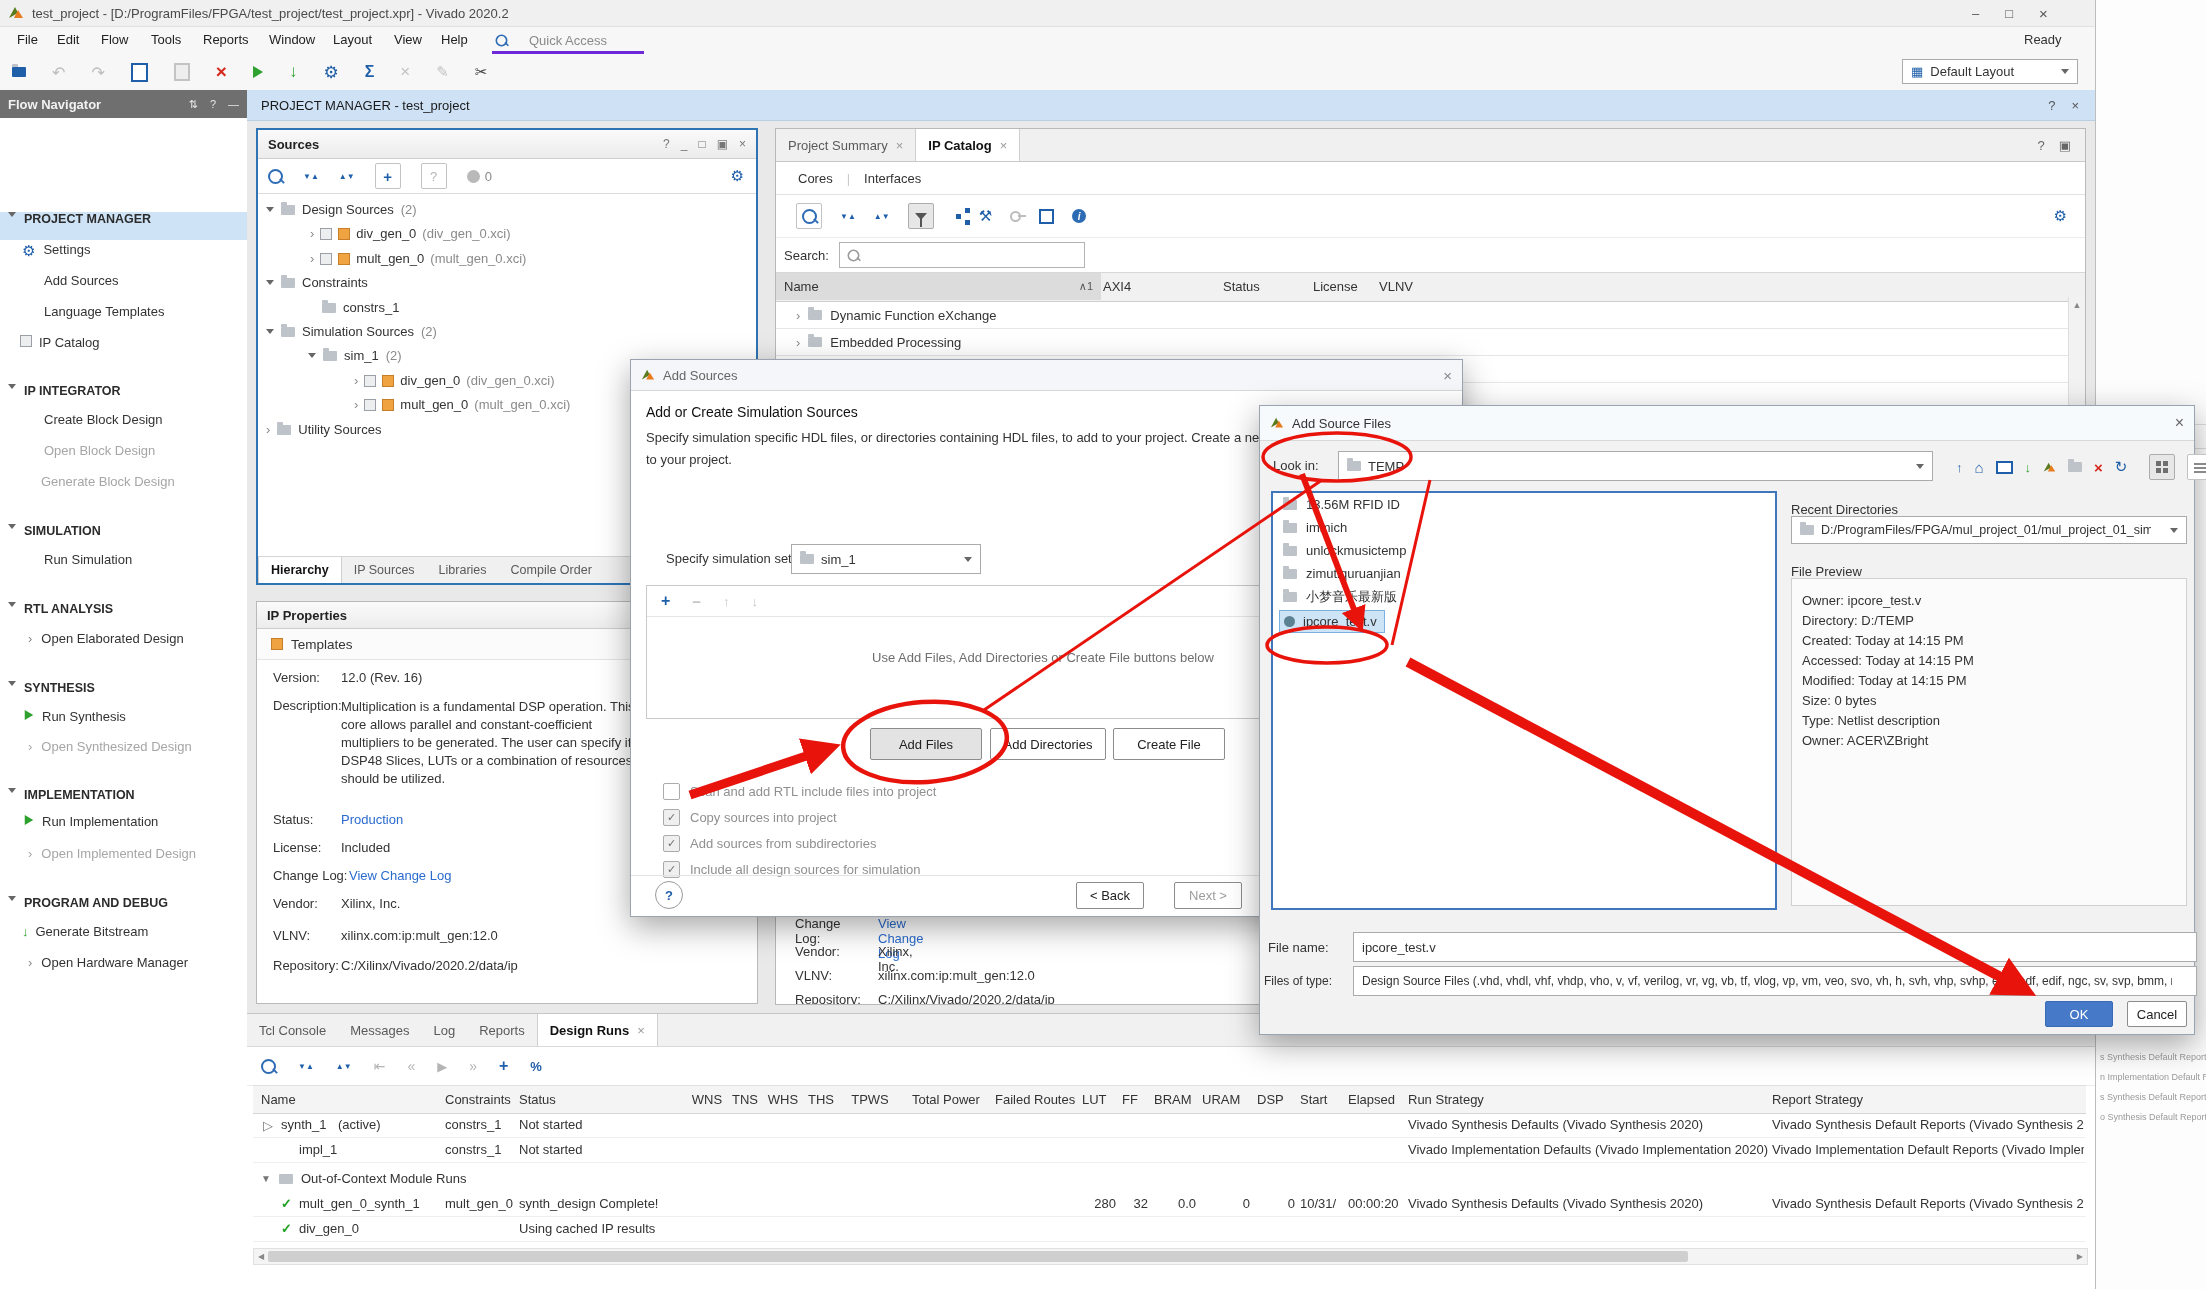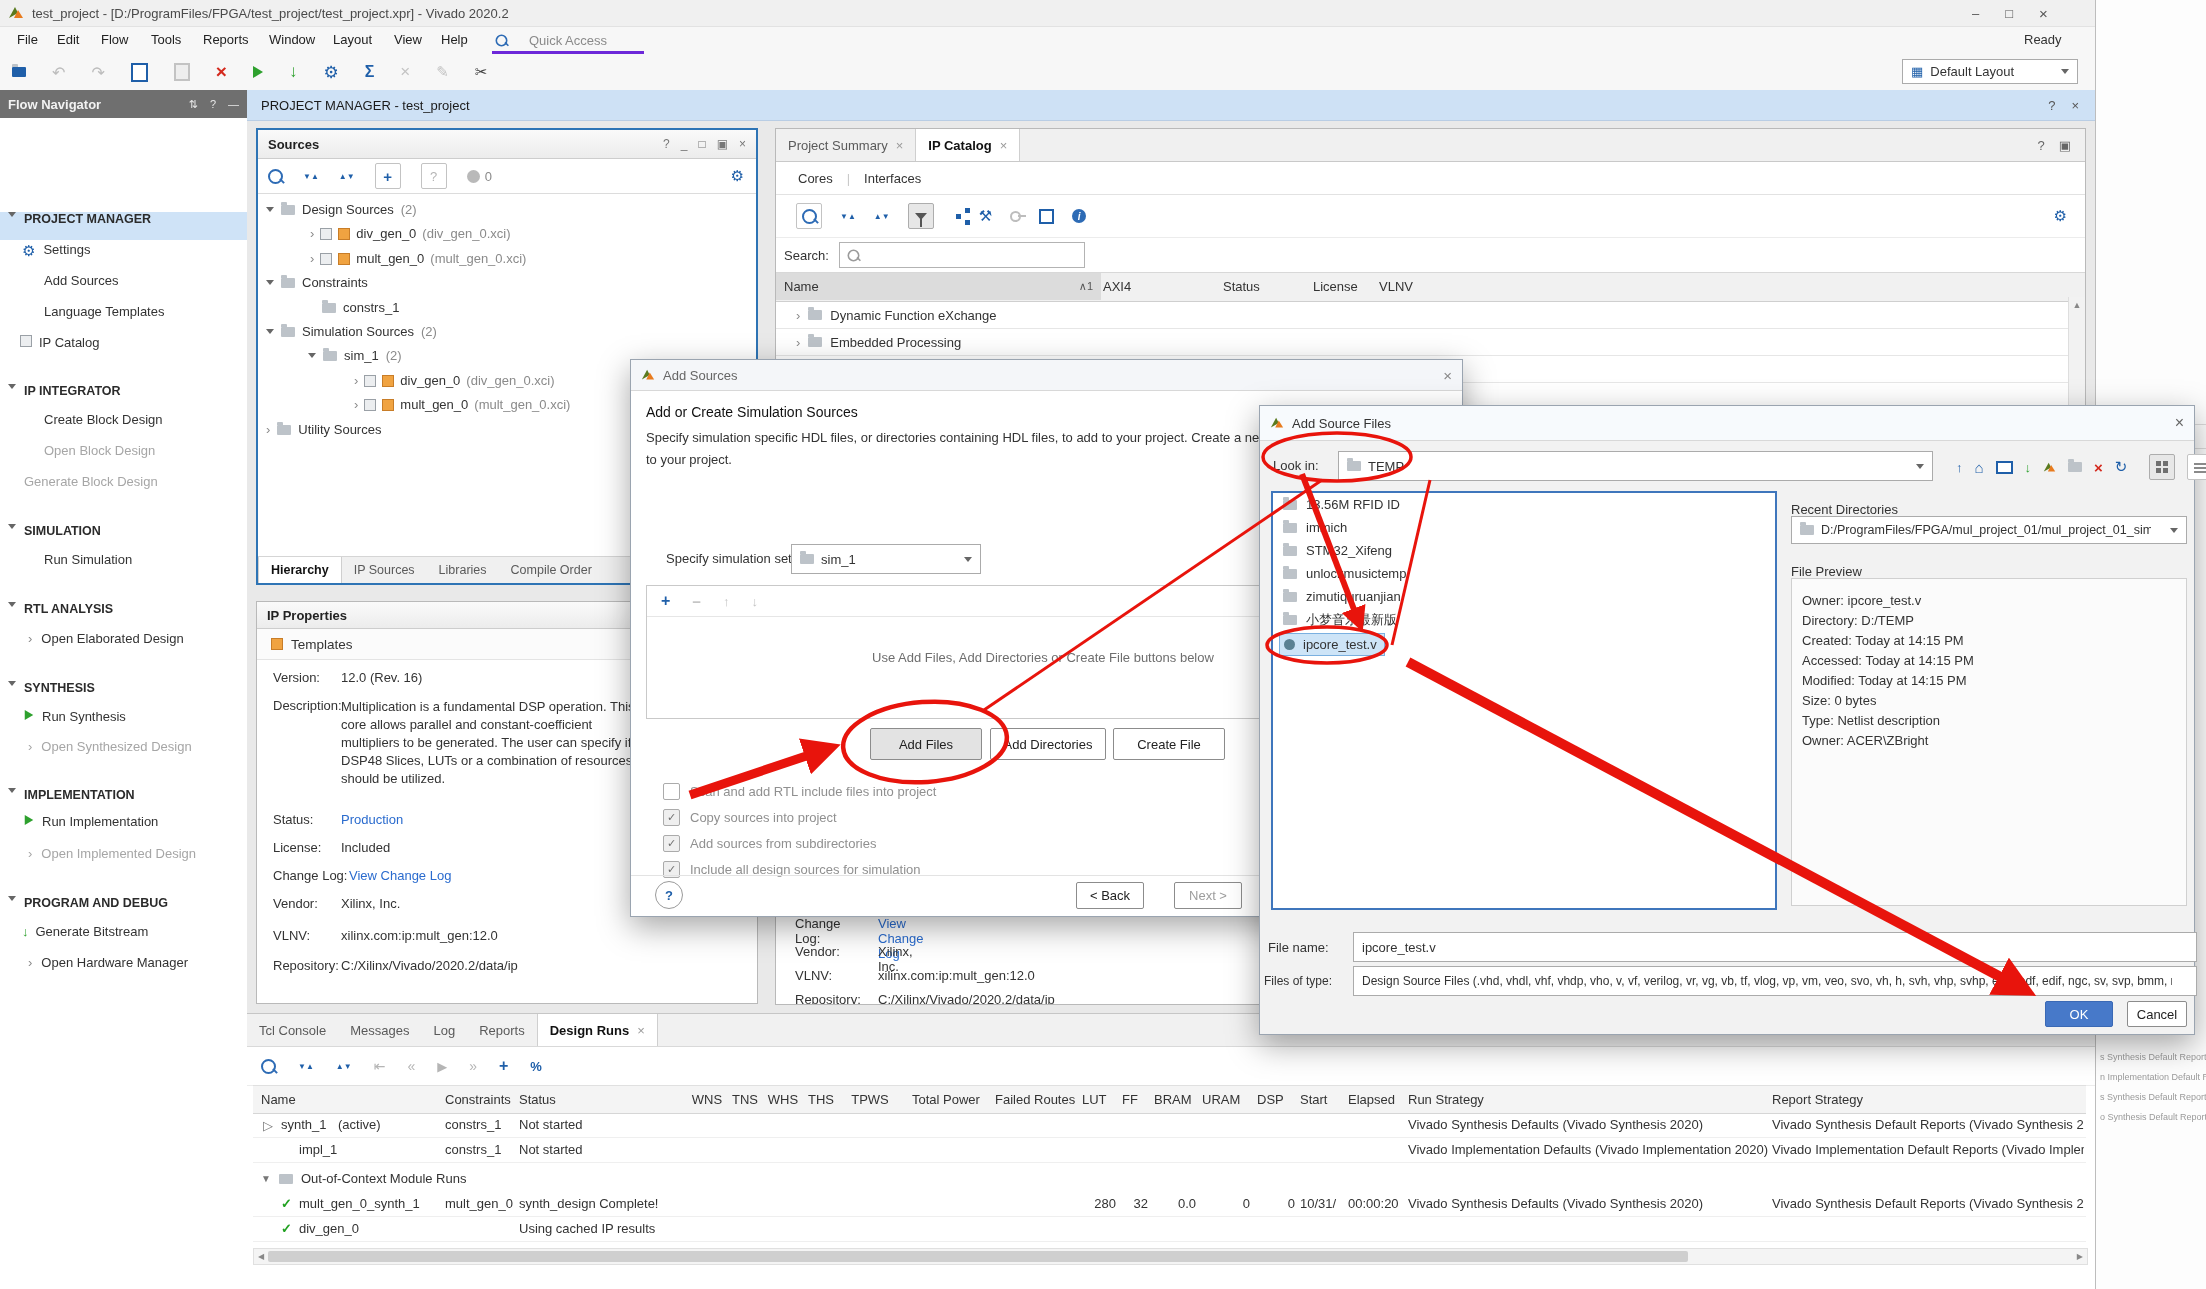--- a/index.html
+++ b/index.html
@@ -174,21 +174,21 @@
         <span class="tri-d" style="margin:0 8px 0 8px"></span>
         <span>IP INTEGRATOR</span>
       </div>
     <div class="fn-row" style="top:322px">
         <span style="margin-left:44px">Create Block Design</span>
       </div>
     <div class="fn-row dim" style="top:353px">
         <span style="margin-left:44px">Open Block Design</span>
       </div>
     <div class="fn-row dim" style="top:384px">
-        <span style="margin-left:24px">Generate Block Design</span>
+        <span style="margin-left:41px">Generate Block Design</span>
       </div>
 
     <div class="fn-row fn-sec" style="top:434px">
         <span class="tri-d" style="margin:0 8px 0 8px"></span>
         <span>SIMULATION</span>
       </div>
     <div class="fn-row" style="top:462px">
         <span style="margin-left:44px">Run Simulation</span>
       </div>
 
@@ -652,24 +652,20 @@
       <div class="fx" style="height:23px;padding-left:10px;gap:9px">
           <span class="folder"></span>
           <span>13.56M RFID ID</span>
         </div>
       <div class="fx" style="height:23px;padding-left:10px;gap:9px">
           <span class="folder"></span>
           <span>immich</span>
         </div>
       <div class="fx" style="height:23px;padding-left:10px;gap:9px">
           <span class="folder"></span>
-          <span>STM32_Xifeng</span>
-        </div>
-      <div class="fx" style="height:23px;padding-left:10px;gap:9px">
-          <span class="folder"></span>
           <span>unlockmusictemp</span>
         </div>
       <div class="fx" style="height:23px;padding-left:10px;gap:9px">
           <span class="folder"></span>
           <span>zimutiquruanjian</span>
         </div>
       <div class="fx" style="height:23px;padding-left:10px;gap:9px">
           <span class="folder"></span>
           <span>小梦音乐最新版</span>
         </div>

